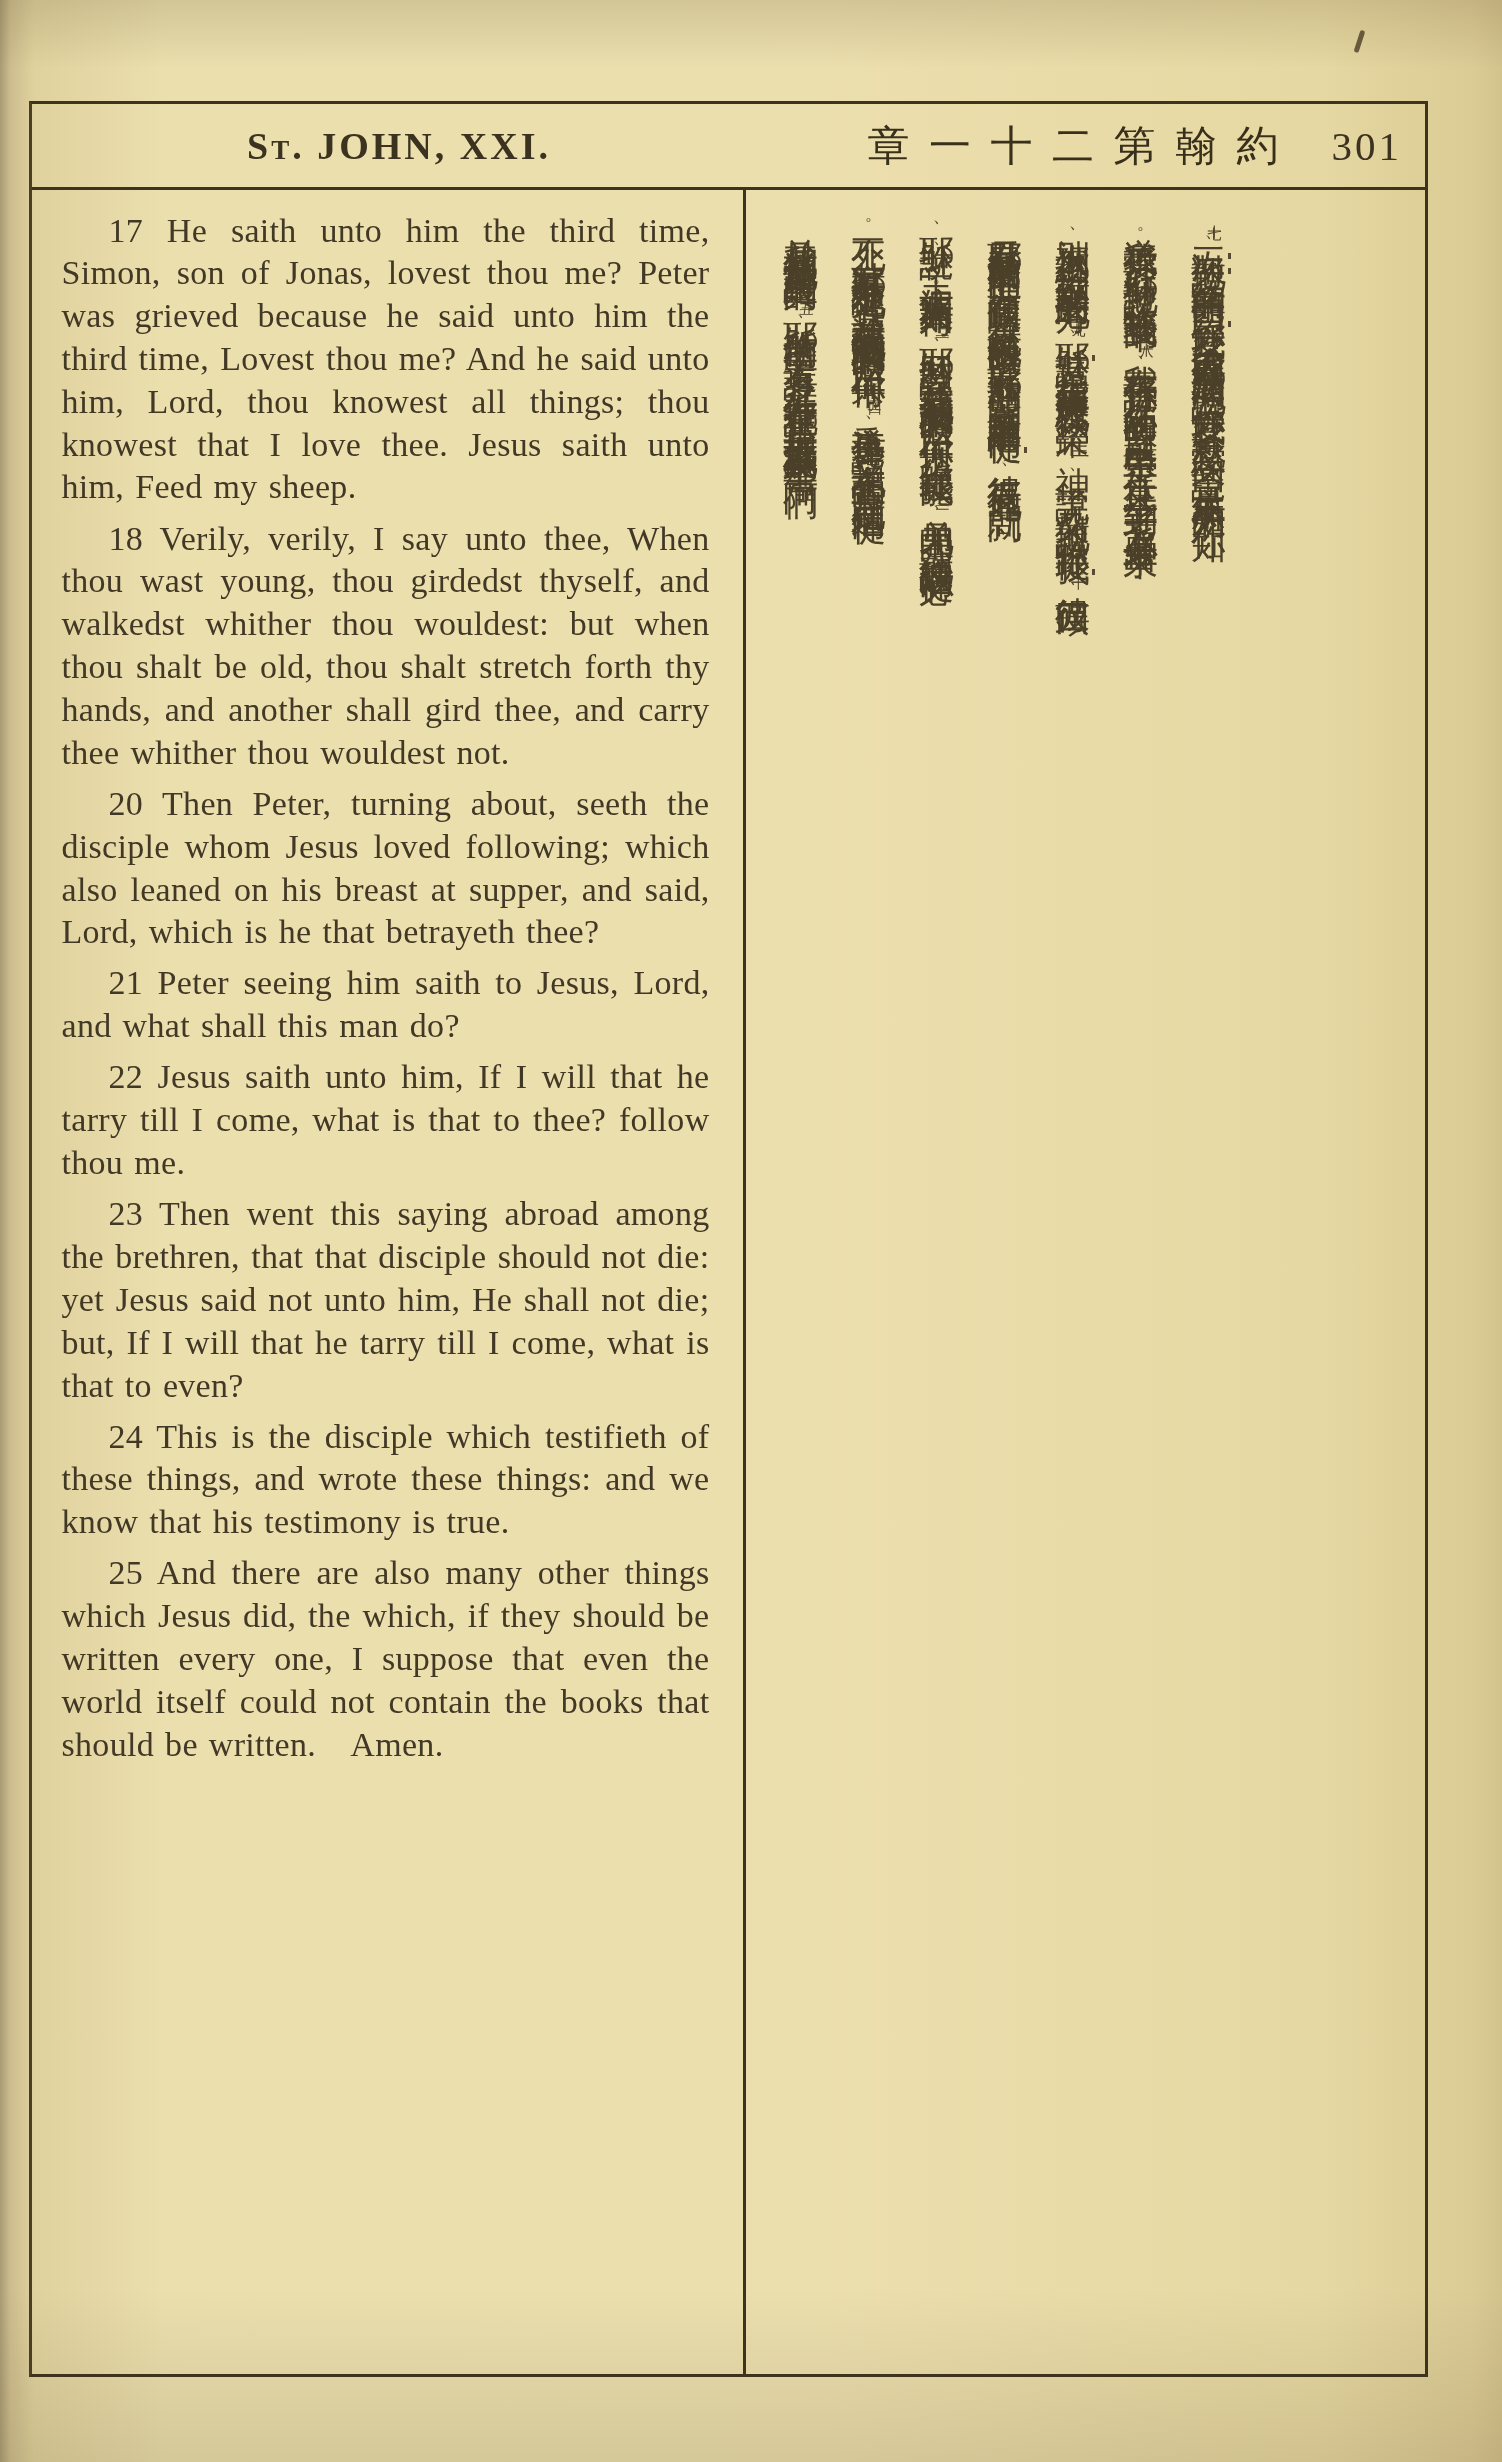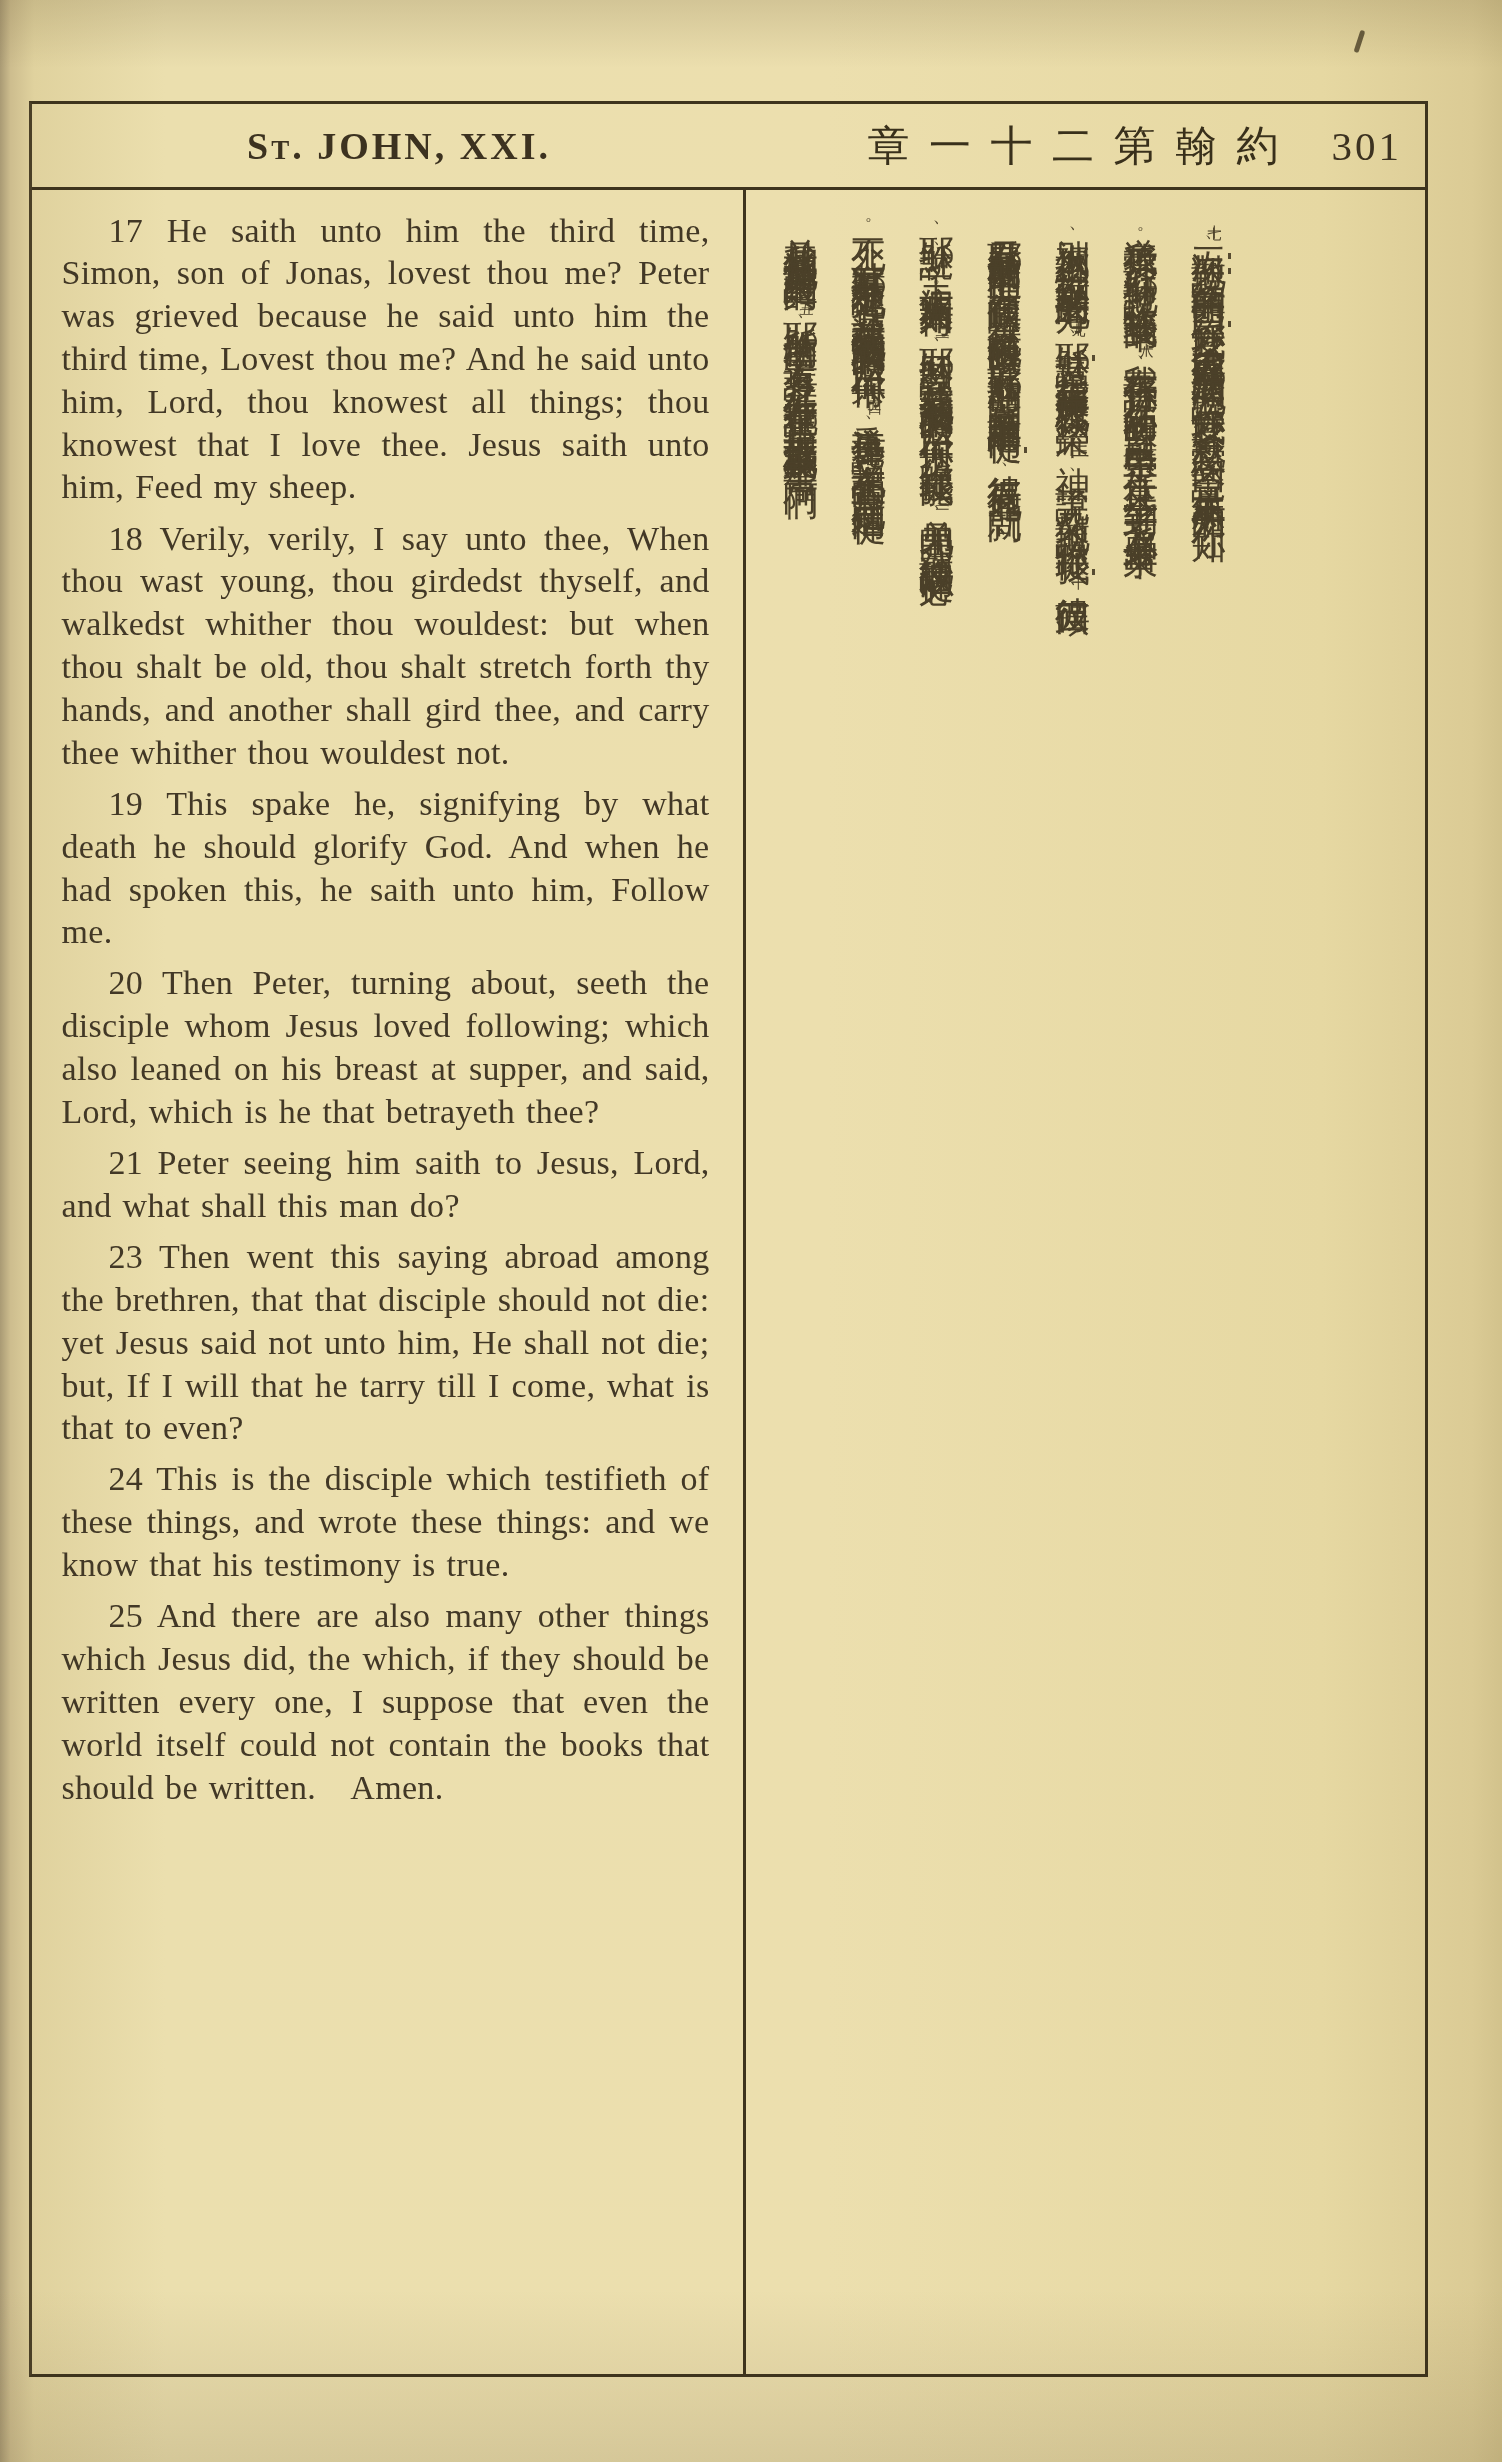--- a/index.html
+++ b/index.html
@@ -104,23 +104,23 @@
         <div class="header-cn">章一十二第翰約</div>
         <div class="page-num">301</div>
       </div>
     </div>
 
     <div class="body-area">
 
       <div class="col-en">
         <p><span>17 He saith unto him the third time, Simon, </span><span class="it">son</span><span> of Jonas, lovest thou me? Peter was grieved because he said unto him the third time, Lovest thou me? And he said unto him, Lord, thou knowest all things; thou knowest that I love thee. Jesus saith unto him, Feed my sheep.</span></p>
         <p><span>18 Verily, verily, I say unto thee, When thou wast young, thou girdedst thyself, and walkedst whither thou wouldest: but when thou shalt be old, thou shalt stretch forth thy hands, and another shall gird thee, and carry </span><span class="it">thee</span><span> whither thou wouldest not.</span></p>
-        <p><span>19 This spake he, signifying by what death he should glorify God. And when he had spoken this, he saith unto him, Follow me.</span></p>
         <p><span>20 Then Peter, turning about, seeth the disciple whom Jesus loved following; which also leaned on his breast at supper, and said, Lord, which is he that betrayeth thee?</span></p>
         <p><span>21 Peter seeing him saith to Jesus, Lord, and what </span><span class="it">shall</span><span> this man </span><span class="it">do</span><span>?</span></p>
+        <p><span>22 Jesus saith unto him, If I will that he tarry till I come, what </span><span class="it">is that</span><span> to thee? follow thou me.</span></p>
         <p><span>23 Then went this saying abroad among the brethren, that that disciple should not die: yet Jesus said not unto him, He shall not die; but, If I will that he tarry till I come, what </span><span class="it">is that</span><span> to even?</span></p>
         <p><span>24 This is the disciple which testifieth of these things, and wrote these things: and we know that his testimony is true.</span></p>
         <p><span>25 And there are also many other things which Jesus did, the which, if they should be written every one, I suppose that even the world itself could not contain the books that should be written. Amen.</span></p>
       </div>
 
       <div class="divider"></div>
 
       <div class="col-cn">
         <div class="cn-columns">
           <div class="cn-col"><span class="verse">十七</span><span>三</span><span>次</span><span>對</span><span>他</span><span>說</span><span class="punct">、</span><span class="pname">約</span><span class="pname">拿</span><span>的</span><span>兒</span><span>子</span><span class="pname">西</span><span class="pname">門</span><span class="punct">、</span><span>你</span><span>愛</span><span>我</span><span>麼</span><span class="punct">。</span><span class="pname">彼</span><span class="pname">得</span><span>因</span><span>爲</span><span>耶</span><span>穌</span><span>一</span><span>連</span><span>三</span><span>次</span><span>問</span><span>他</span><span>說</span><span class="punct">、</span><span>你</span><span>愛</span><span>我</span><span>麼</span><span class="punct">、</span><span>就</span><span>憂</span><span>愁</span><span class="punct">。</span><span>回</span><span>答</span><span>說</span><span class="punct">、</span><span>主</span><span>是</span><span>無</span><span>所</span><span>不</span><span>知</span><span>的</span><span class="punct">、</span><span>你</span><span>知</span></div>

